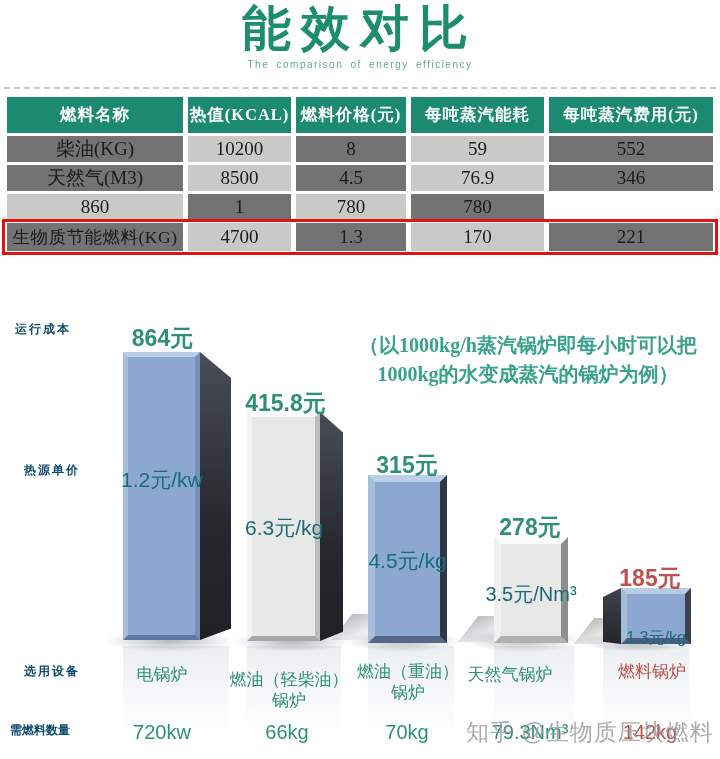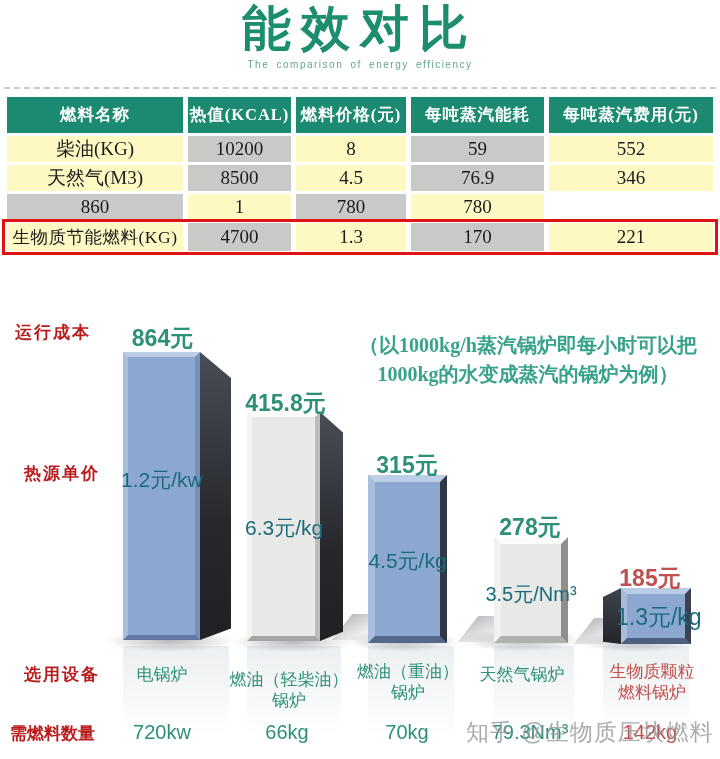--- a/index.html
+++ b/index.html
@@ -11,29 +11,29 @@
   .subtitle{position:absolute;top:59px;left:0;right:0;text-align:center;
          color:#63a78f;font-size:10px;letter-spacing:1.5px;word-spacing:3px;}
   .divider{position:absolute;top:87px;left:4px;right:4px;border-top:2px dashed #c9c9c9;}
   
   .tbl{position:absolute;left:7px;top:97px;width:706px;display:flex;flex-direction:column;gap:3px;
        font-family:"Liberation Serif", serif;text-align:right;}
   .trow{display:grid;grid-template-columns:176px 103px 110px 133px 164px;column-gap:5px;}
   .cell{height:26px;display:flex;align-items:center;justify-content:center;
         font-size:19px;color:#1b1b1b;white-space:nowrap;}
   .thead .cell{height:36px;background:#1b8a70;color:#ffffff;font-size:16.5px;font-weight:bold;letter-spacing:1px;}
-  .cell.light{background:#fef9c3;}
+  .cell.light{background:#737373;}
   .cell.gray{background:#c9cac7;}
   .hl{position:relative;}
   .hl .cell{height:28px;}
   .hl .cell:first-child{font-size:17.5px;letter-spacing:.5px;}
   .hl-border{position:absolute;left:-5px;right:-5px;top:-4px;bottom:-4px;
              border:3px solid #e01212;pointer-events:none;}
   
-  .rowlab{position:absolute;color:#b91c1c;font-weight:bold;font-size:17px;letter-spacing:2px;white-space:nowrap;}
+  .rowlab{position:absolute;color:#0c4a6e;font-weight:bold;font-size:12px;letter-spacing:2px;white-space:nowrap;}
   .note{position:absolute;left:342px;top:331px;width:372px;text-align:center;
         color:#38a28c;font-size:20px;font-weight:600;line-height:29px;
         font-family:"Liberation Serif", serif;}
   .cost{position:absolute;text-align:center;color:#2d9077;font-weight:bold;font-size:23px;}
   .unit{position:absolute;text-align:center;color:#196b7b;font-size:21px;white-space:nowrap;}
   .dev{position:absolute;text-align:center;color:#2d9077;font-size:17px;line-height:21px;}
   .fuel{position:absolute;text-align:center;color:#2d9077;font-size:20px;white-space:nowrap;}
   .red{color:#c0504d !important;}
   .face{position:absolute;box-sizing:border-box;}
   .face.blue{background:#8da8d0;border-style:solid;
@@ -153,38 +153,37 @@
     <div class="cost" style="left:357px;width:100px;top:450px;">315元</div>
     <div class="unit" style="left:366px;width:83px;top:547px;">4.5元/kg</div>
 
     <div class="face white f4"></div>
     <div class="cost" style="left:480px;width:100px;top:512px;">278元</div>
     <div class="unit" style="left:480px;width:102px;top:581px;font-size:20px;">3.5元/Nm³</div>
 
     <div class="side left s5"></div>
     <div class="face blue f5"></div>
     <div class="cost red" style="left:602px;width:96px;top:563px;">185元</div>
-    <div class="unit" style="left:616px;width:80px;top:602px;font-size:23px;text-align:right;">1.3元/kg</div>
+    <div class="unit" style="left:616px;width:80px;top:628px;font-size:16px;">1.3元/kg</div>
 
     <div class="dev" style="left:112px;width:100px;top:664px;">
       <div>电锅炉</div>
     </div>
     <div class="dev" style="left:225px;width:128px;top:661px;margin-top:8px;">
       <div>燃油（轻柴油）</div>
       <div>锅炉</div>
     </div>
     <div class="dev" style="left:348px;width:120px;top:661px;">
       <div>燃油（重油）</div>
       <div>锅炉</div>
     </div>
-    <div class="dev" style="left:468px;width:108px;top:664px;">
+    <div class="dev" style="left:456px;width:108px;top:664px;">
       <div>天然气锅炉</div>
     </div>
     <div class="dev red" style="left:596px;width:112px;top:661px;">
-      <div>生物质颗粒</div>
       <div>燃料锅炉</div>
     </div>
 
     <div class="fuel" style="left:112px;width:100px;top:721px;">720kw</div>
     <div class="fuel" style="left:237px;width:100px;top:721px;">66kg</div>
     <div class="fuel" style="left:357px;width:100px;top:721px;">70kg</div>
     <div class="fuel" style="left:476px;width:108px;top:721px;">79.3Nm³</div>
     <div class="fuel red" style="left:598px;width:104px;top:721px;">142kg</div>
 
   </div>

